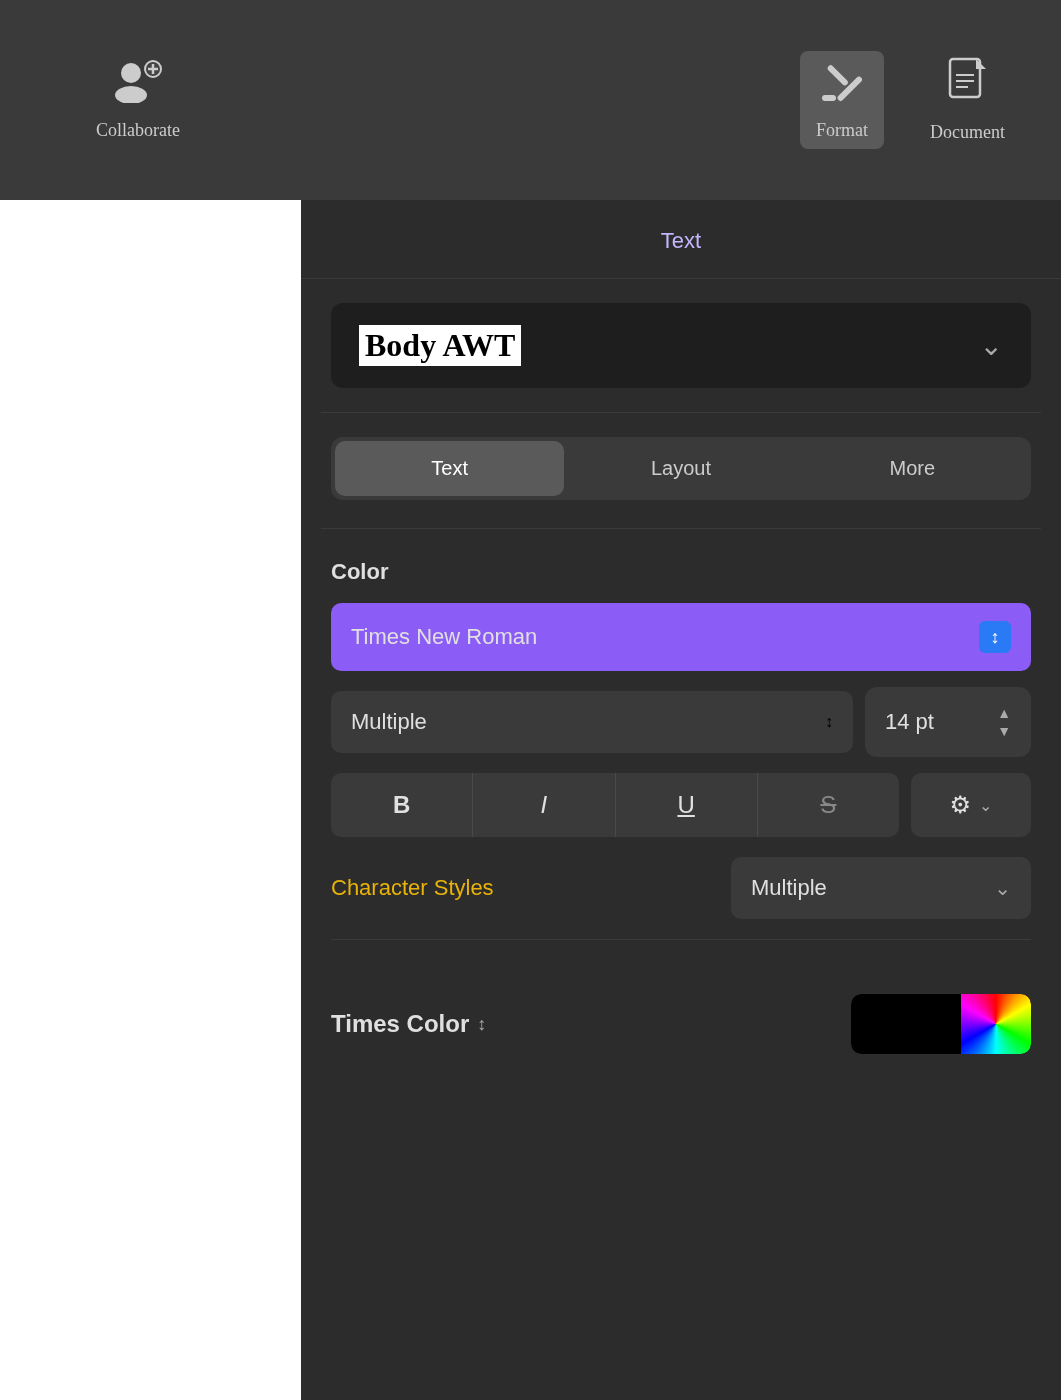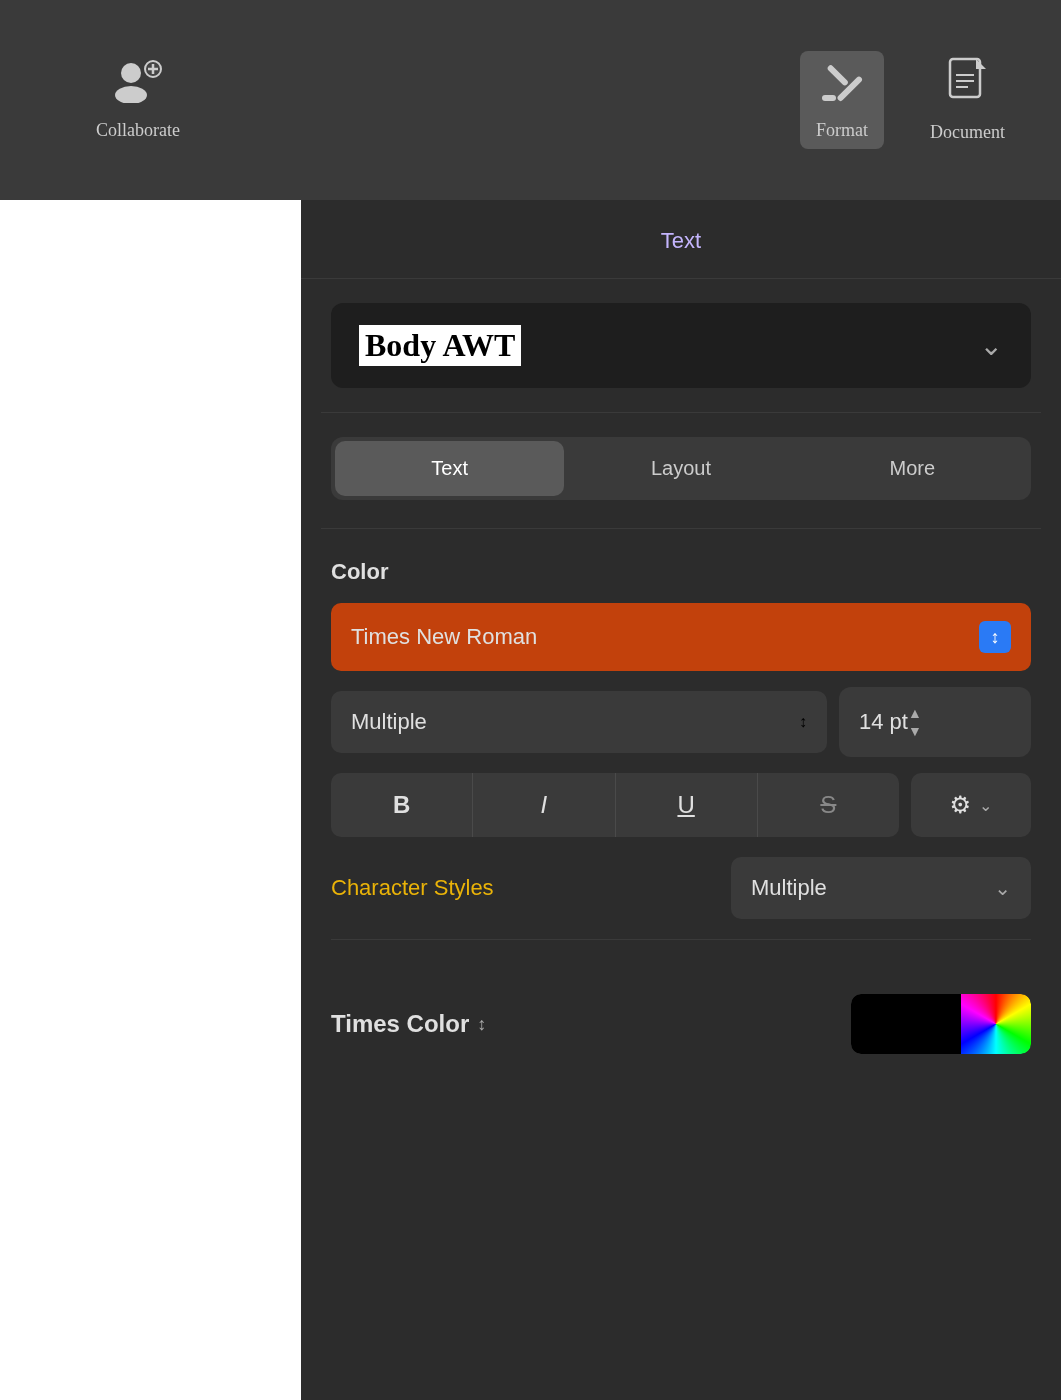--- a/index.html
+++ b/index.html
@@ -183,21 +183,21 @@
       color: #e0e0e0;
       margin-bottom: 18px;
     }
 
     
     .font-family-row {
       margin-bottom: 16px;
     }
 
     .select-control {
-      background: #c2410c;
+      background: #8b5cf6;
       border: none;
       border-radius: 10px;
       padding: 18px 20px;
       width: 100%;
       display: flex;
       align-items: center;
       justify-content: space-between;
       cursor: pointer;
       gap: 12px;
     }
@@ -238,28 +238,28 @@
       justify-content: space-between;
       cursor: pointer;
     }
 
     .font-style-select .select-value {
       font-size: 22px;
       color: #e0e0e0;
     }
 
     .font-size-control {
-      width: 192px;
+      width: 166px;
       background: #3a3a3a;
       border: none;
       border-radius: 12px;
       padding: 18px 20px;
       display: flex;
       align-items: center;
-      justify-content: flex-start;
+      justify-content: space-between;
       cursor: pointer;
     }
 
     .font-size-control .size-value {
       font-size: 22px;
       color: #e0e0e0;
     }
 
     .stepper-arrows {
       display: flex;

